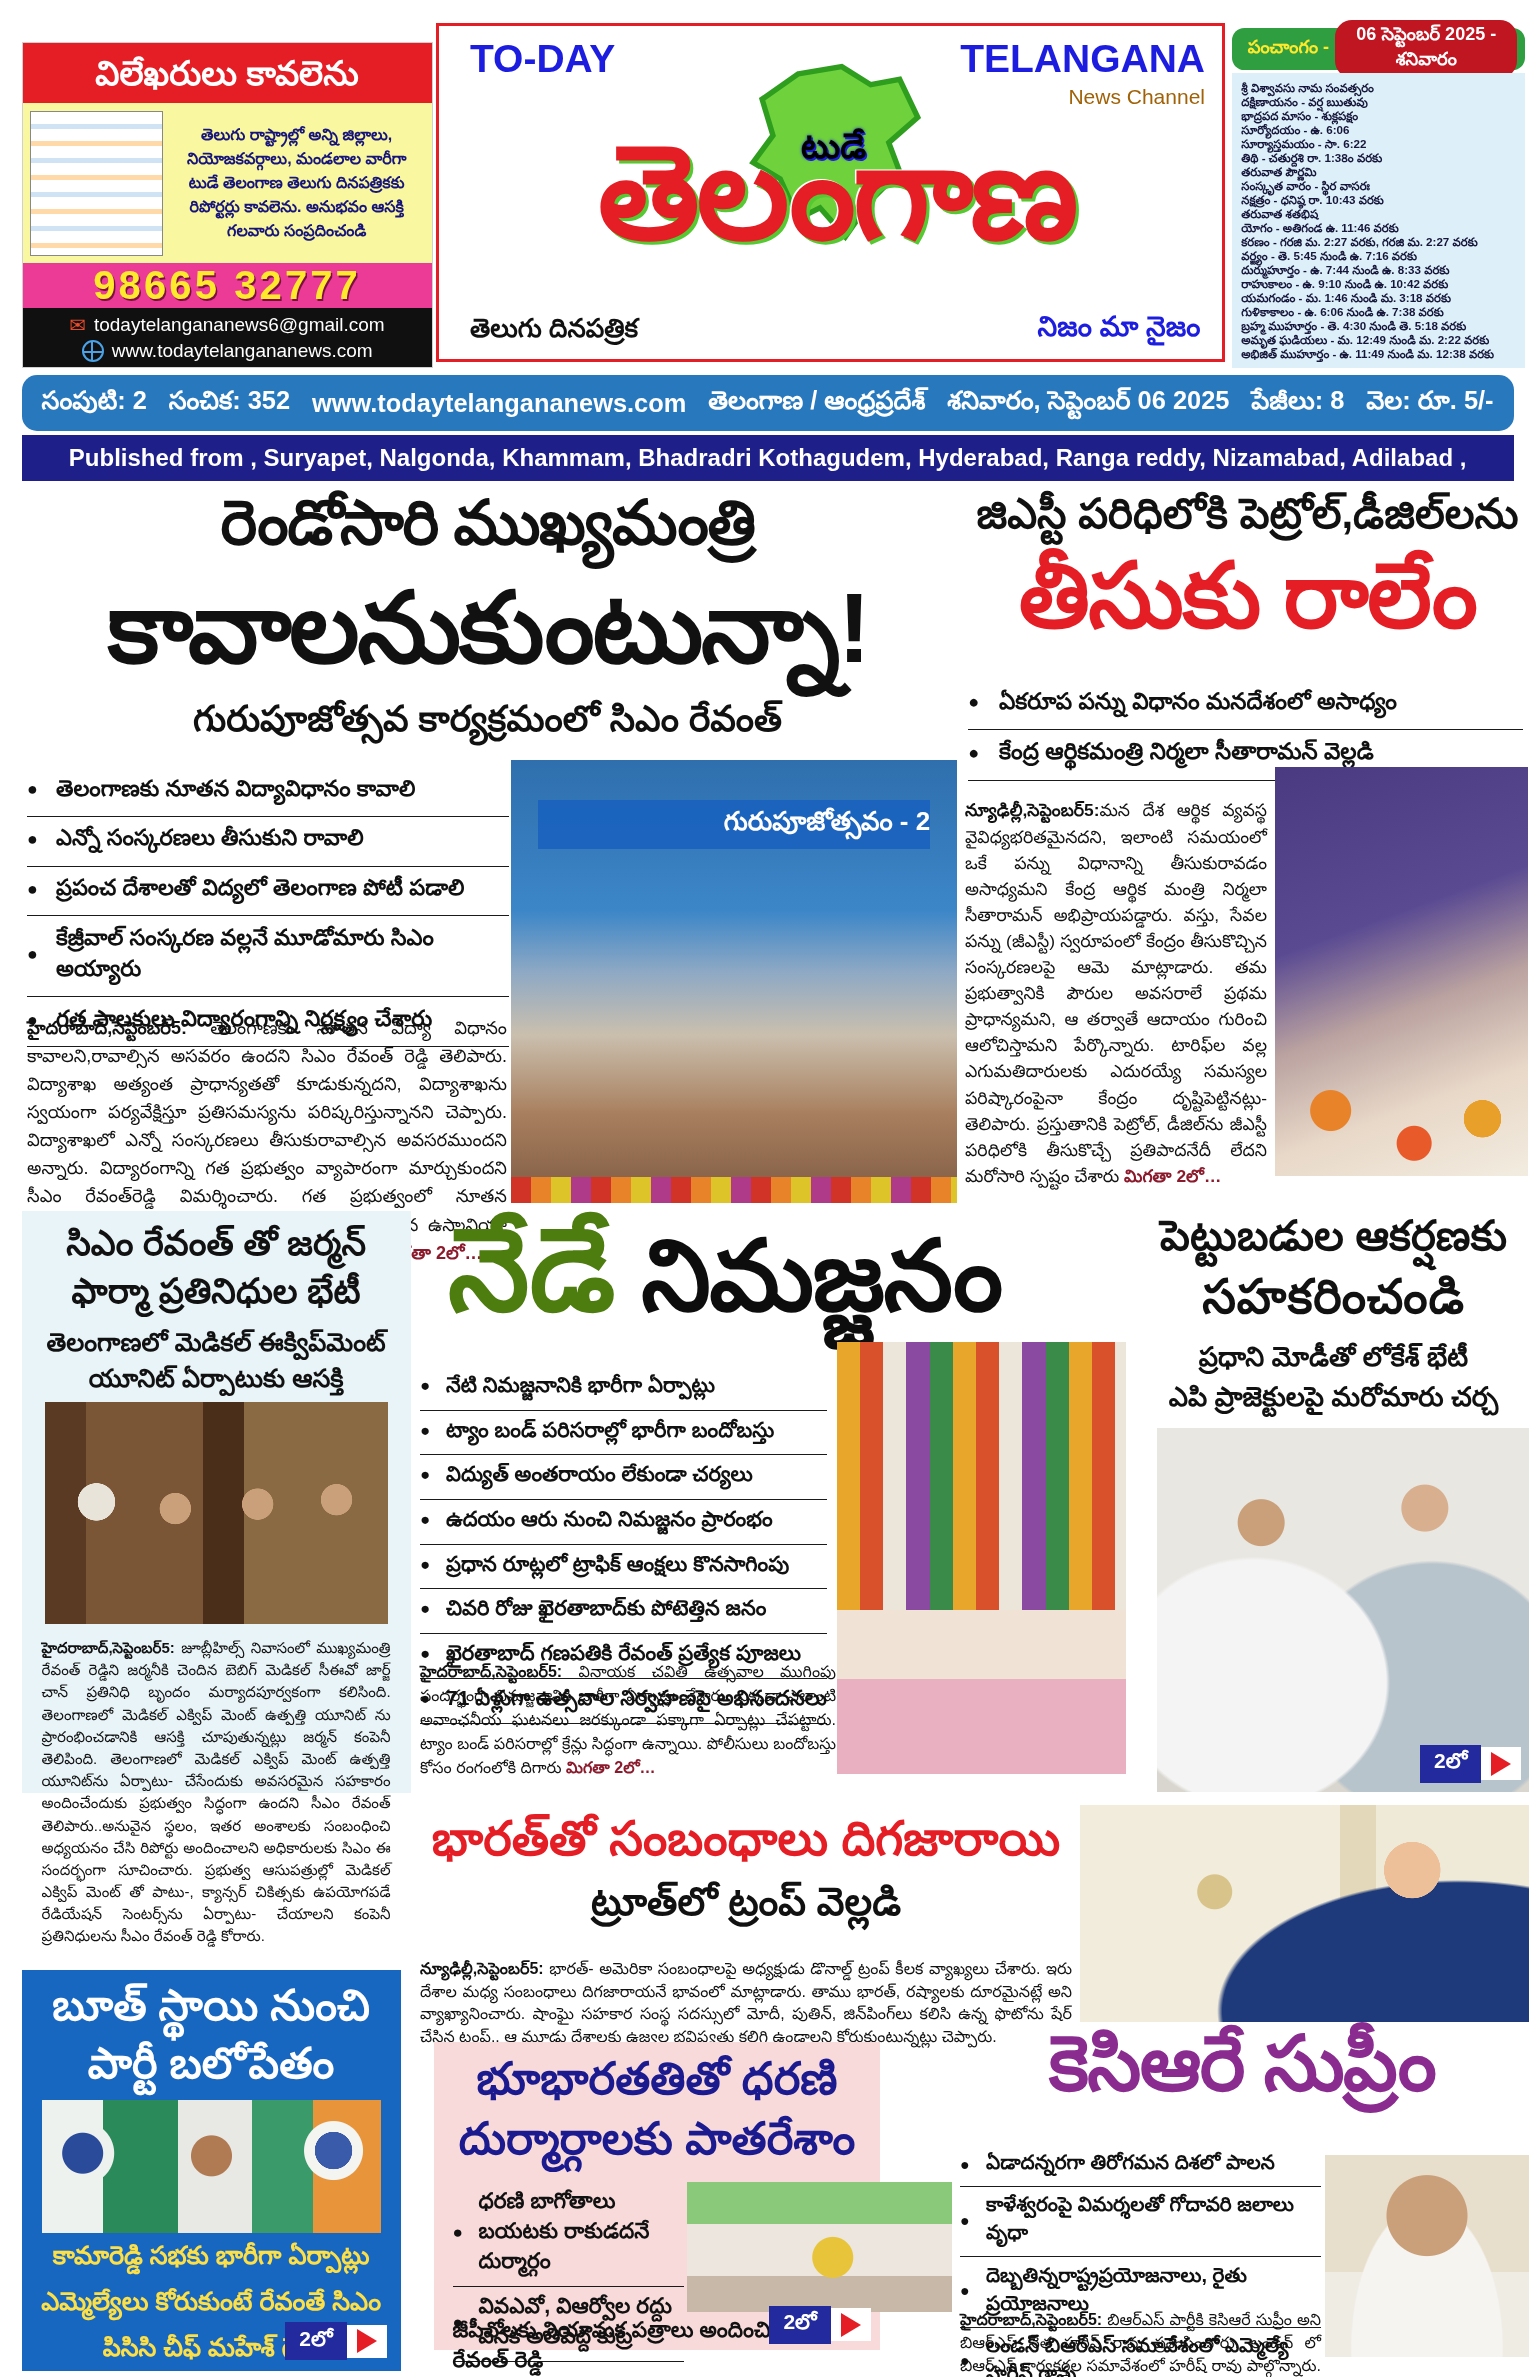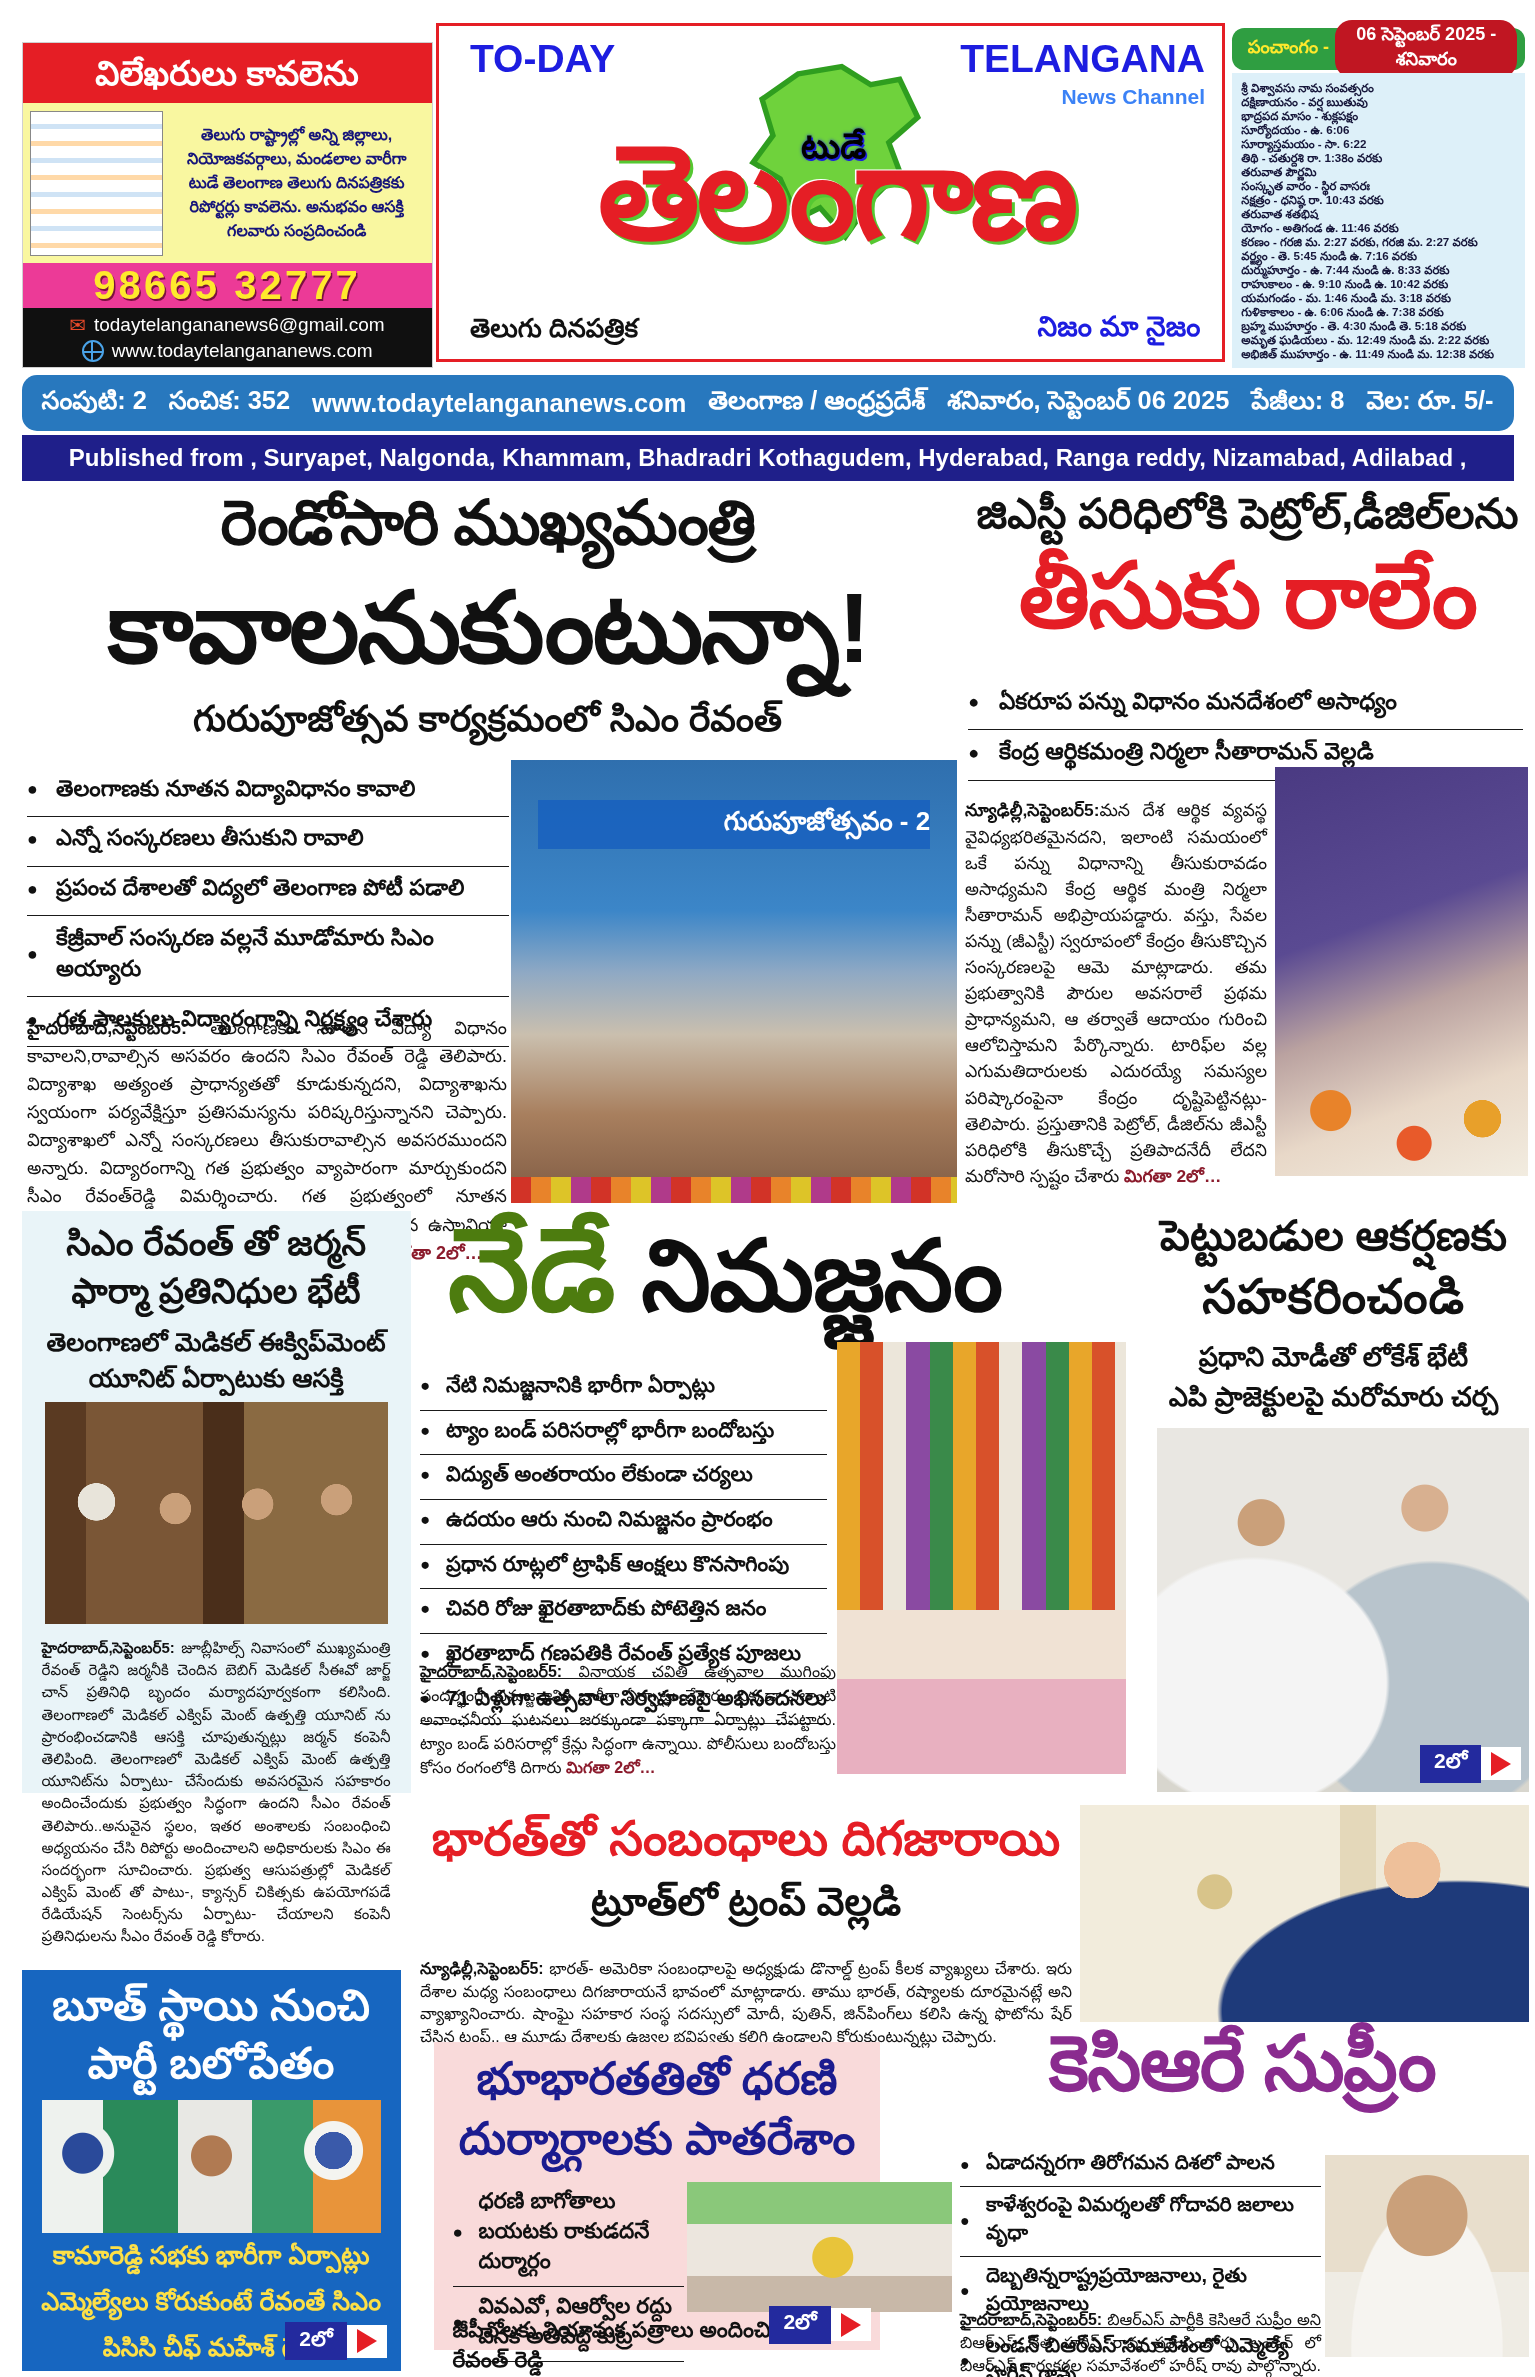--- a/index.html
+++ b/index.html
@@ -21,21 +21,21 @@
   .ad-contact .row{display:flex;align-items:center;gap:7.7px;}
   .ic-mail{color:#e84a2a;font-size:20px;}
   .ic-globe{display:inline-block;width:18.5px;height:18.5px;border-radius:50%;border:2.3px solid #4aa3e8;background:
      linear-gradient(90deg,transparent 7px,#4aa3e8 7px 9.3px,transparent 9.3px),
      linear-gradient(0deg,transparent 7px,#4aa3e8 7px 9.3px,transparent 9.3px);}
 
   
   .masthead{left:436px;top:23px;width:783px;height:333px;background:#fff;border:3.1px solid #e51e25;}
   .brand-today{left:31px;top:10.8px;color:#1d1de0;font-size:39px;font-weight:bold;}
   .brand-telangana{right:17px;top:10.8px;color:#1d1de0;font-size:39px;font-weight:bold;text-align:right;}
-  .brand-newschannel{right:17px;top:59px;color:#3b82f6;font-size:21px;font-weight:bold;text-align:right;}
+  .brand-newschannel{right:17px;top:59px;color:#a16207;font-size:21px;font-weight:normal;text-align:right;}
   .logo-map{left:305px;top:37px;width:181px;height:181px;}
   .logo-tude{left:362px;top:100px;font-size:35px;font-weight:bold;color:#000000;text-shadow:0 0 3.1px #1d1de0,1.5px 1.5px 0 #1d1de0;}
   .logo-telugu{left:39px;top:91px;width:717px;text-align:center;color:#e51e25;font-size:131px;font-weight:bold;
      text-shadow:3.1px 3.1px 0 #55c832,-1.5px -1.5px 0 #ffffff;letter-spacing:-3.1px;}
   .tagline-left{left:31px;bottom:9.3px;font-size:26px;font-weight:bold;color:#111;}
   .tagline-right{right:21.6px;bottom:9.3px;font-size:28px;font-weight:bold;color:#1d1de0;}
 
   
   .panchangam{left:1232px;top:28px;width:293px;height:333px;display:flex;flex-direction:column;}
   .pan-head{background:#2f9e41;border-radius:12.3px;height:42px;display:flex;align-items:center;gap:6.2px;padding:0 7.7px;}

